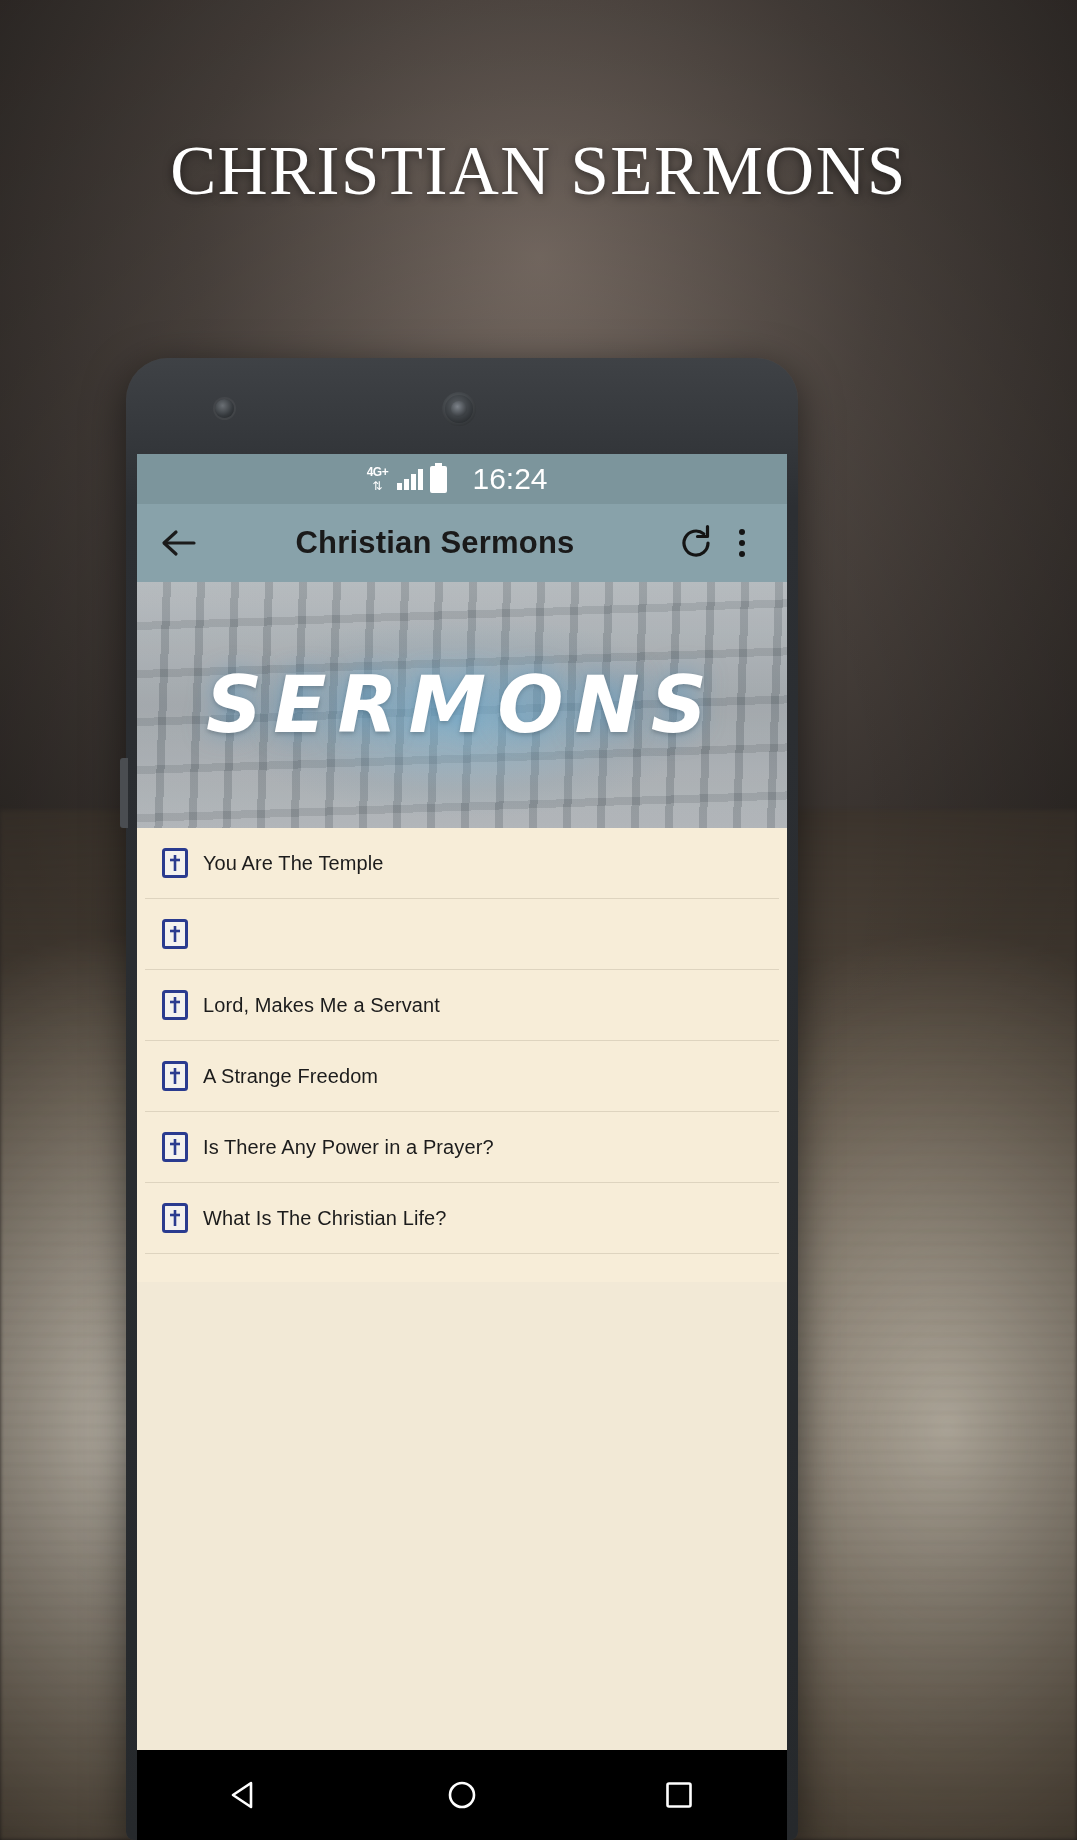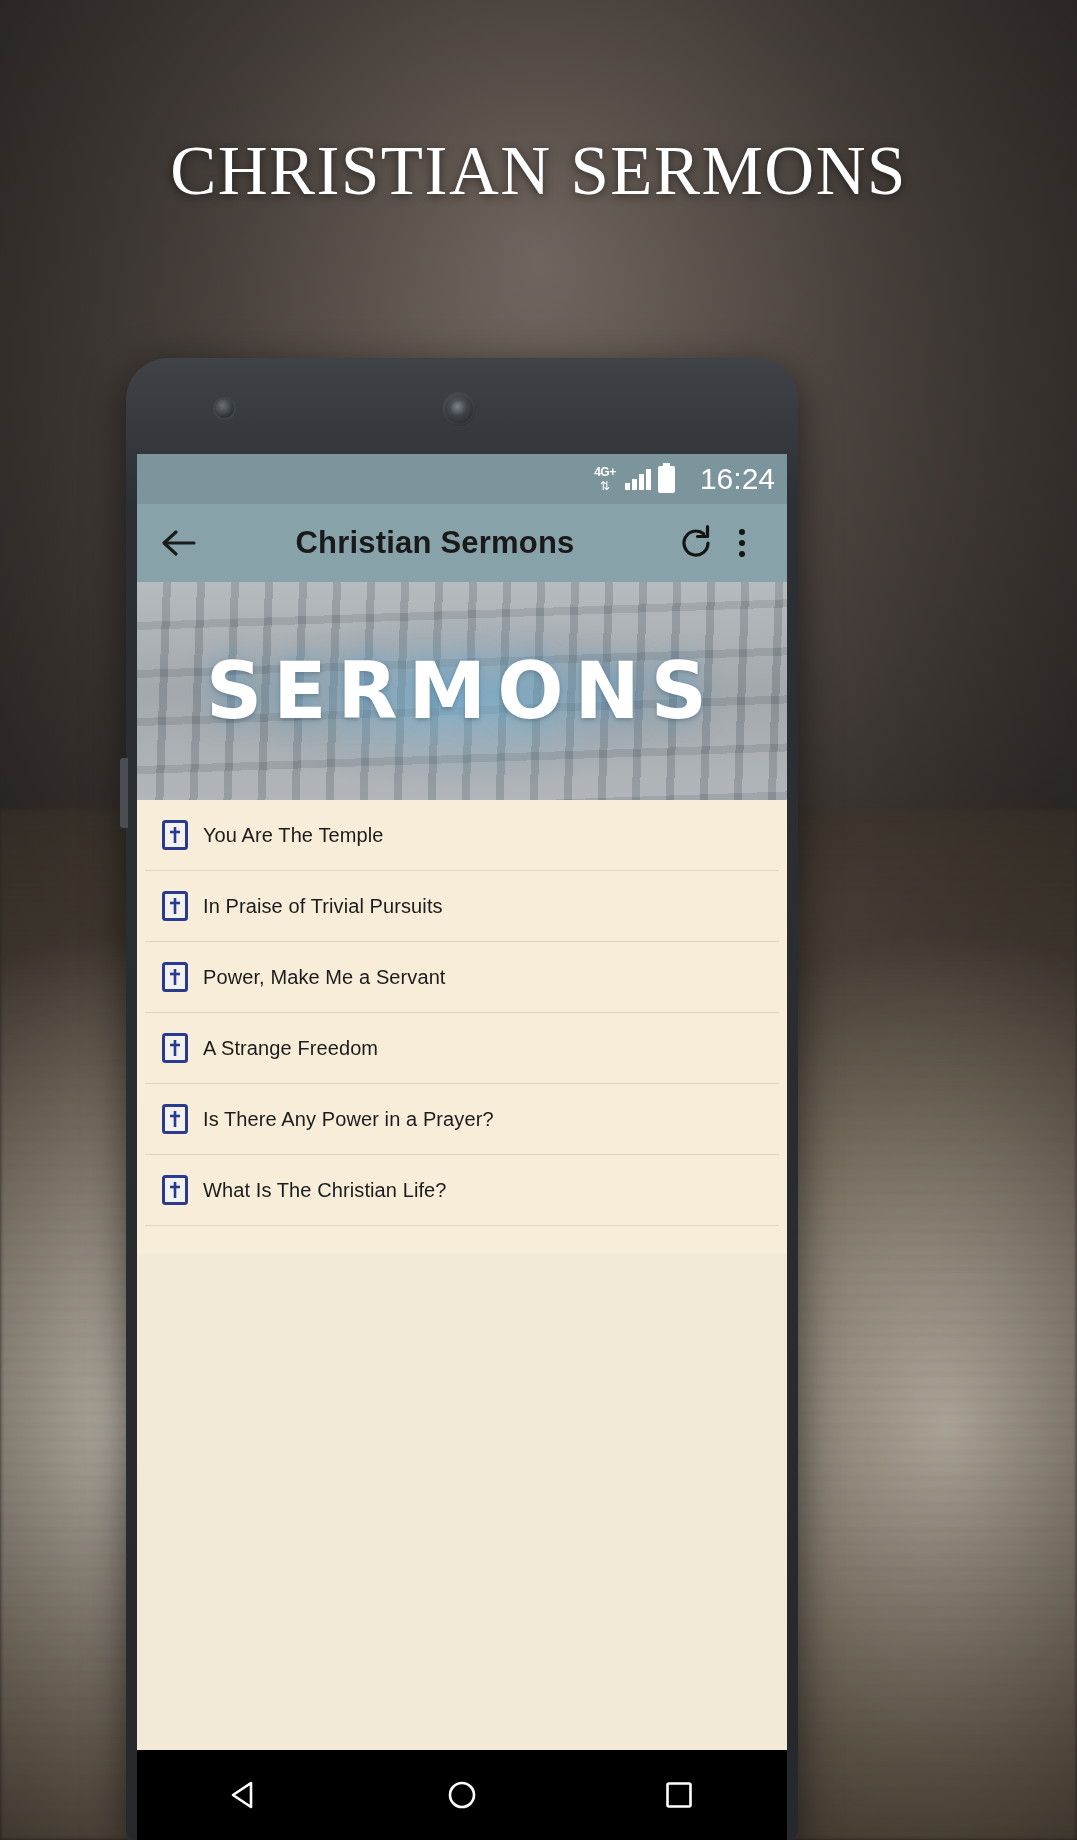--- a/index.html
+++ b/index.html
@@ -130,21 +130,21 @@
     background: #f2e9d6;
     overflow: hidden;
   }
 
   .statusbar {
     position: relative;
     height: 50px;
     background: #7c959c;
     display: flex;
     align-items: center;
-    justify-content: flex-end;
+    justify-content: center;
     padding-right: 12px;
     gap: 7px;
   }
   .sb-4g {
     position: relative;
     width: 26px;
     height: 26px;
     display: flex;
     align-items: flex-start;
     justify-content: center;
@@ -249,23 +249,24 @@
     display: block;
     width: 6px;
     height: 6px;
     border-radius: 50%;
     background: #141414;
   }
 
   
   .banner {
     position: relative;
-    height: 218px;
+    height: 246px;
     overflow: hidden;
     background: #ec4899;
+    font-style: italic;
   }
   .banner-bg {
     position: absolute;
     inset: 0;
     background:
       radial-gradient(ellipse 50% 55% at 50% 55%, rgba(120,185,220,0.55) 0%, rgba(110,150,175,0.12) 55%, rgba(0,0,0,0) 75%),
       repeating-linear-gradient(92deg, rgba(255,255,255,0.20) 0px, rgba(255,255,255,0.20) 26px, rgba(130,136,140,0.25) 26px, rgba(130,136,140,0.25) 34px),
       repeating-linear-gradient(178deg, rgba(255,255,255,0.10) 0px, rgba(255,255,255,0.10) 40px, rgba(90,96,100,0.18) 40px, rgba(90,96,100,0.18) 48px),
       linear-gradient(180deg, #9aa1a6 0%, #7f878d 50%, #949a9f 100%);
     filter: blur(0.6px);
@@ -420,32 +421,31 @@
 
 
         <div class="list-item">
           <div class="li-icon">
             <svg width="26" height="30" viewBox="0 0 26 30" aria-hidden="true">
               <rect x="1.5" y="1.5" width="23" height="27" rx="2" fill="#f4f2ee" stroke="#2a3b8f" stroke-width="3"></rect>
               <line x1="13" y1="7" x2="13" y2="23" stroke="#2a3b8f" stroke-width="2.6"></line>
               <line x1="8" y1="12" x2="18" y2="12" stroke="#2a3b8f" stroke-width="2.6"></line>
             </svg>
           </div>
-          <div class="li-label">In Praise of Trivial Pursuits</div>
         </div>
 
         <div class="list-item">
           <div class="li-icon">
             <svg width="26" height="30" viewBox="0 0 26 30" aria-hidden="true">
               <rect x="1.5" y="1.5" width="23" height="27" rx="2" fill="#f4f2ee" stroke="#2a3b8f" stroke-width="3"></rect>
               <line x1="13" y1="7" x2="13" y2="23" stroke="#2a3b8f" stroke-width="2.6"></line>
               <line x1="8" y1="12" x2="18" y2="12" stroke="#2a3b8f" stroke-width="2.6"></line>
             </svg>
           </div>
-          <div class="li-label">Power, Make Me a Servant</div>
+          <div class="li-label">Lord, Makes Me a Servant</div>
         </div>
 
         <div class="list-item">
           <div class="li-icon">
             <svg width="26" height="30" viewBox="0 0 26 30" aria-hidden="true">
               <rect x="1.5" y="1.5" width="23" height="27" rx="2" fill="#f4f2ee" stroke="#2a3b8f" stroke-width="3"></rect>
               <line x1="13" y1="7" x2="13" y2="23" stroke="#2a3b8f" stroke-width="2.6"></line>
               <line x1="8" y1="12" x2="18" y2="12" stroke="#2a3b8f" stroke-width="2.6"></line>
             </svg>
           </div>

